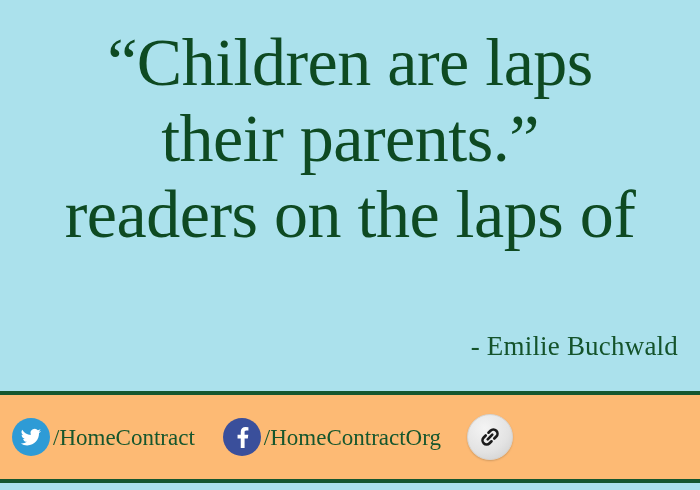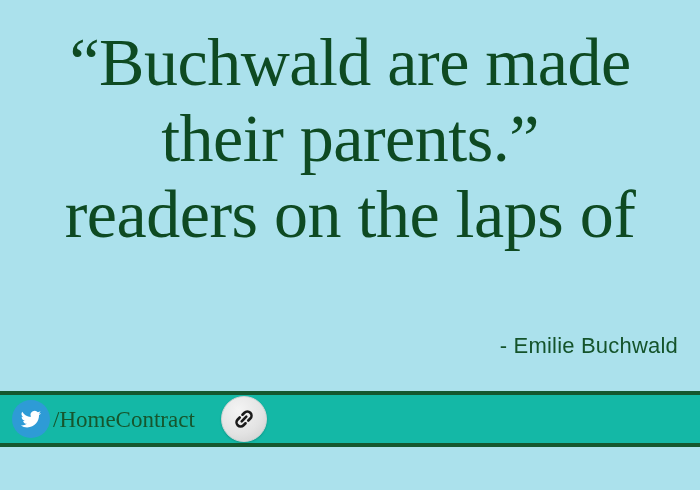--- a/index.html
+++ b/index.html
@@ -40,35 +40,35 @@
   .quote-line {
     display: block;
     white-space: pre;
   }
 
   #attribution {
     position: absolute;
     right: 22px;
     top: 330px;
     color: #14532b;
-    font-family: Liberation Sans, sans-serif;
-    font-size: 22px;
+    font-family: Liberation Serif, serif;
+    font-size: 27px;
     line-height: 32px;
     letter-spacing: 0.2px;
     white-space: pre;
   }
 
   
   #footer-bar {
     position: absolute;
     left: 0;
     top: 391px;
     width: 700px;
-    height: 56px;
-    background: #14b8a6;
+    height: 92px;
+    background: #fdba74;
     border-top: 4px solid #15572f;
     border-bottom: 4px solid #15572f;
     box-sizing: border-box;
     display: flex;
     align-items: center;
     justify-content: flex-start;
   }
 
   .social-item {
     display: flex;
@@ -112,38 +112,46 @@
   }
 
   .icon-circle svg { display: block; }
 </style>
 </head>
 <body>
 
 <div id="quote-card">
 
   <div id="quote-block">
-    <span class="quote-line">“Buchwald are made</span>
+    <span class="quote-line">“Children are laps</span>
     <span class="quote-line">their parents.”</span>
     <span class="quote-line">readers on the laps of</span>
   </div>
 
   <div id="attribution">- Emilie Buchwald</div>
 
   <div id="footer-bar">
 
     <div class="social-item" id="social-twitter">
       <span class="icon-circle" id="twitter-icon">
         <svg width="24" height="24" viewBox="0 0 24 24" aria-hidden="true">
           <path fill="#ffffff" d="M22.1 5.9c-.75.33-1.55.56-2.4.66a4.2 4.2 0 0 0 1.84-2.32c-.8.48-1.7.83-2.65 1.02A4.16 4.16 0 0 0 11.7 9.06c0 .33.03.65.1.95A11.8 11.8 0 0 1 3.2 4.68a4.17 4.17 0 0 0 1.29 5.56c-.68-.02-1.32-.21-1.88-.52v.05c0 2.02 1.43 3.7 3.34 4.08-.35.1-.72.15-1.1.15-.27 0-.53-.03-.78-.08a4.17 4.17 0 0 0 3.89 2.9 8.36 8.36 0 0 1-5.17 1.78c-.34 0-.67-.02-.99-.06a11.78 11.78 0 0 0 6.38 1.87c7.66 0 11.85-6.34 11.85-11.84l-.01-.54a8.38 8.38 0 0 0 2.08-2.15z"></path>
         </svg>
       </span>
       <span class="social-label">/HomeContract</span>
     </div>
 
+    <div class="social-item" id="social-facebook">
+      <span class="icon-circle" id="facebook-icon">
+        <svg width="24" height="24" viewBox="0 0 24 24" aria-hidden="true">
+          <path fill="#ffffff" d="M14.6 23V13.4h3.2l.48-3.73H14.6V7.29c0-1.08.3-1.81 1.85-1.81h1.96V2.14A26.6 26.6 0 0 0 15.53 2c-2.83 0-4.77 1.73-4.77 4.9v2.77H7.55v3.73h3.21V23h3.84z"></path>
+        </svg>
+      </span>
+      <span class="social-label">/HomeContractOrg</span>
+    </div>
 
     <div class="social-item" id="social-website">
       <span class="icon-circle" id="link-icon">
         <svg width="26" height="26" viewBox="0 0 24 24" aria-hidden="true">
           <g transform="rotate(-45 12 12)">
             <path fill="none" stroke="#1a1a1a" stroke-width="2.4" stroke-linecap="round" d="M10.2 8.2H7.6a3.8 3.8 0 0 0 0 7.6h2.6"></path>
             <path fill="none" stroke="#1a1a1a" stroke-width="2.4" stroke-linecap="round" d="M13.8 8.2h2.6a3.8 3.8 0 0 1 0 7.6h-2.6"></path>
             <path fill="none" stroke="#1a1a1a" stroke-width="2.4" stroke-linecap="round" d="M9 12h6"></path>
           </g>
         </svg>

